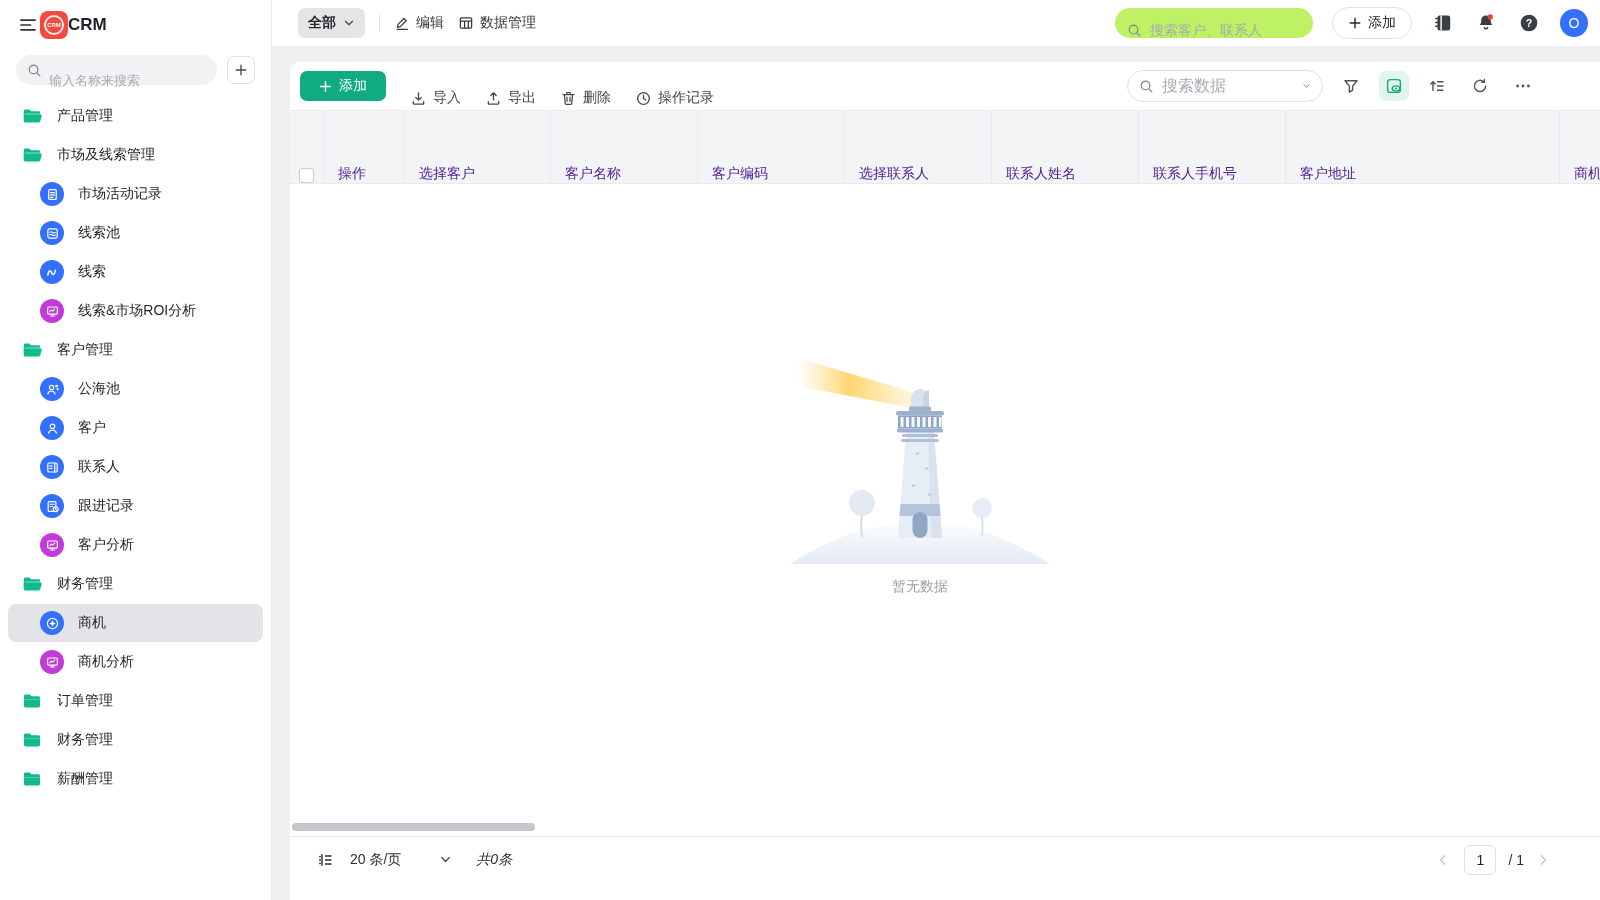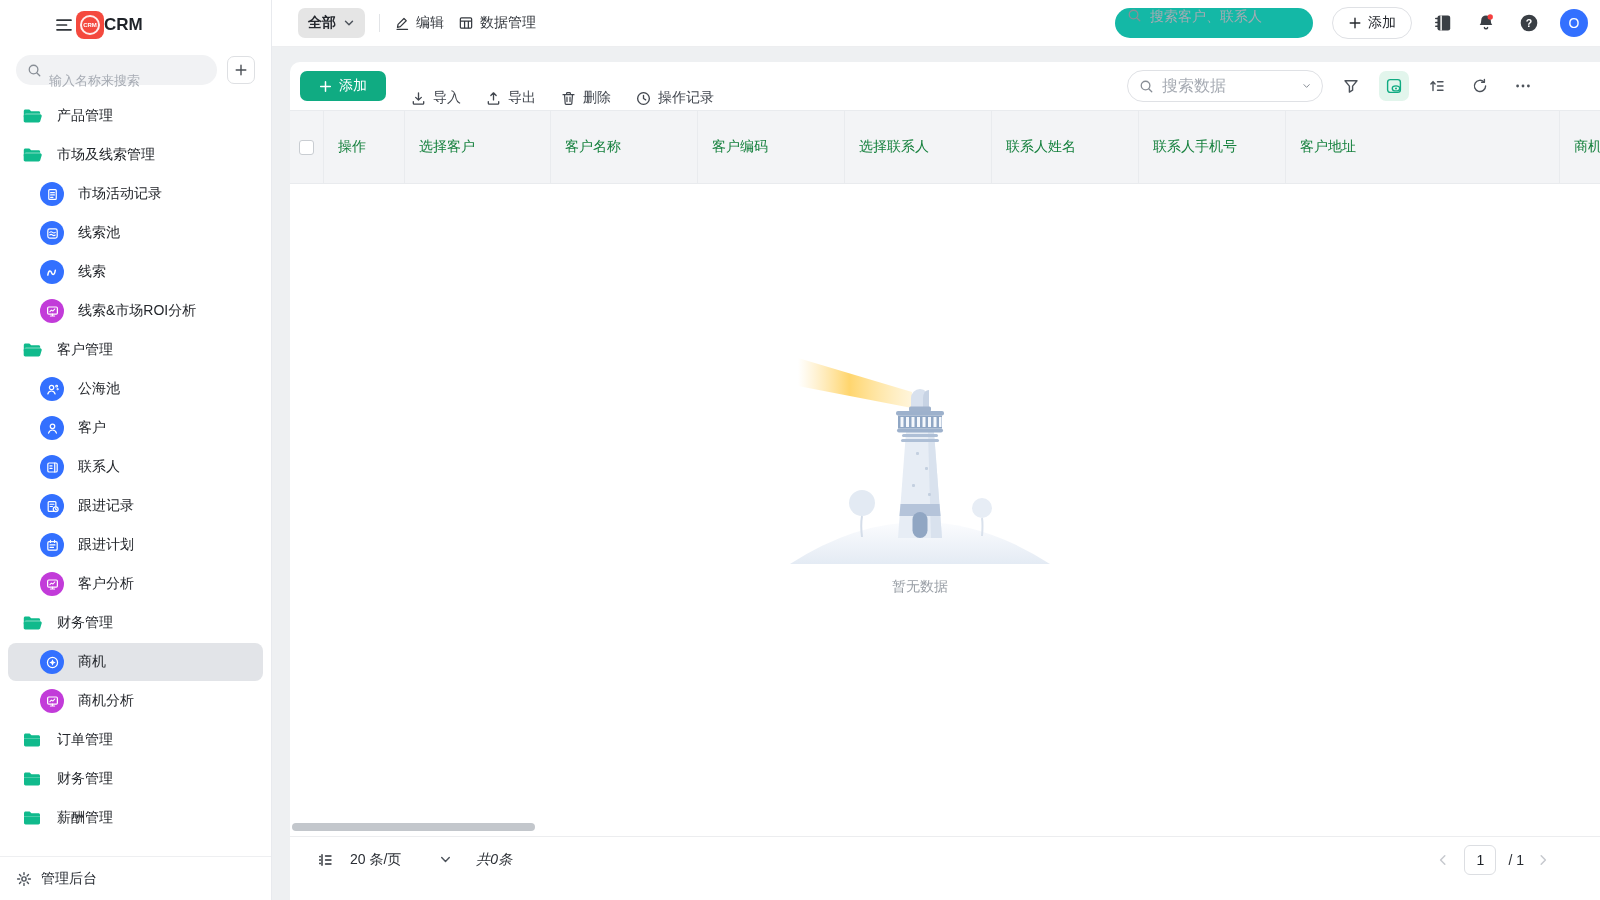--- a/index.html
+++ b/index.html
@@ -3,21 +3,21 @@
 <meta charset="utf-8">
 <style>
   * { margin:0; padding:0; box-sizing:border-box; }
   html,body { width:1600px; height:900px; overflow:hidden; }
   body { font-family:"Liberation Sans","DejaVu Sans",sans-serif; color:#1f2329; background:#eef0f2; font-size:14px; }
   svg { display:block; }
   .app { display:flex; width:1600px; height:900px; }
 
   
   .sidebar { width:272px; flex-shrink:0; background:#fff; border-right:1px solid #e8eaee; display:flex; flex-direction:column; }
-  .sidebar-top { display:flex; align-items:center; padding:11px 16px 9px 16px;margin-left:36px; }
+  .sidebar-top { display:flex; align-items:center; padding:11px 16px 9px 16px; }
   .burger { width:24px; height:24px; display:flex; align-items:center; justify-content:center; cursor:pointer; }
   .logo-sq { width:28px; height:28px; border-radius:8px; background:#f4493e; display:flex; align-items:center; justify-content:center; }
   .logo-ring { width:20px; height:20px; border:2px solid rgba(255,255,255,.9); border-radius:50%; display:flex; align-items:center; justify-content:center; color:#fff; font-size:6px; font-weight:bold; letter-spacing:0; }
   .app-title { font-size:17px; font-weight:bold; color:#1f2329; }
   .sidebar-search-row { display:flex; align-items:center; gap:10px; padding:7px 16px 9px 16px; }
   .search-pill { flex:1; height:30px; background:#f1f2f4; border-radius:15px; display:flex; align-items:center; gap:7px; padding:0 11px; }
   .search-pill input { border:0; outline:0; background:transparent; font-size:13px; color:#1f2329; width:100%; font-family:inherit;margin-top:20px; }
   .search-pill input::placeholder { color:#a6abb3; }
   .plus-btn { width:28px; height:28px; border:1px solid #dee0e3; border-radius:7px; background:#fff; display:flex; align-items:center; justify-content:center; cursor:pointer; }
   .sidebar-nav { flex:1; overflow:hidden; padding:2px 8px; }
@@ -30,42 +30,42 @@
   .sidebar-footer { height:44px; border-top:1px solid #eeeff1; display:flex; align-items:center; gap:9px; padding:0 16px; flex-shrink:0; cursor:pointer; }
   .sidebar-footer span.lbl { font-size:14px; color:#2a2e34; }
 
   
   .main { flex:1; min-width:0; display:flex; flex-direction:column; }
   .topbar { height:47px; flex-shrink:0; background:#fff; border-bottom:1px solid #edeef0; display:flex; align-items:center; padding:0 12px 0 26px; gap:14px; }
   .chip-all { display:flex; align-items:center; gap:7px; height:30px; background:#e5e5e5; border-radius:7px; padding:0 10px; font-weight:bold; font-size:14px; color:#25282e; cursor:pointer; }
   .v-div { width:1px; height:18px; background:#e2e4e7; }
   .tb-btn { display:flex; align-items:center; gap:6px; font-size:14px; color:#34383e; cursor:pointer; }
   .topbar-right { margin-left:auto; display:flex; align-items:center; gap:19px; }
-  .top-search { width:198px; height:30px; background:#14b8a6; border-radius:15px; display:flex; align-items:flex-start; gap:8px; padding:0 12px; }
+  .top-search { width:198px; height:30px; background:#bef264; border-radius:15px; display:flex; align-items:flex-end; gap:8px; padding:0 12px; }
   .top-search input { border:0; outline:0; background:transparent; font-size:14px; width:100%; font-family:inherit; }
   .top-search input::placeholder { color:#a6abb3; }
   .add-pill { height:32px; border:1px solid #dfe1e5; border-radius:16px; background:#fff; display:flex; align-items:center; gap:6px; padding:0 15px; font-size:14px; color:#25282e; cursor:pointer; }
   .ticon { width:24px; height:24px; display:flex; align-items:center; justify-content:center; cursor:pointer; position:relative; }
   .avatar { width:28px; height:28px; border-radius:50%; background:#3370ff; color:#fff; display:flex; align-items:center; justify-content:center; font-size:14px; cursor:pointer; }
 
   .content { flex:1; min-height:0; padding:15px 0 0 18px; display:flex; }
   .panel { flex:1; min-width:0; background:#fff; border-top-left-radius:10px; display:flex; flex-direction:column; }
 
   .panel-toolbar { height:48px; flex-shrink:0; display:flex; align-items:center; padding:0 62px 0 10px; gap:24px; }
   .add-btn { height:30px; background:#10ab82; border:0; border-radius:7px; color:#fff; font-size:14px; display:flex; align-items:center; justify-content:center; gap:7px; padding:0 19px; cursor:pointer; font-family:inherit; }
   .action-btn { display:flex; align-items:center; gap:6px; font-size:14px; color:#41464e; cursor:pointer; background:none; border:0; font-family:inherit;margin-top:24px; }
   .pt-right { margin-left:auto; display:flex; align-items:center; gap:13px; }
   .data-search { width:196px; height:32px; border:1px solid #dfe1e5; border-radius:16px; display:flex; align-items:center; gap:8px; padding:0 11px; background:#fff; }
   .data-search input { border:0; outline:0; background:transparent; font-size:16px; width:100%; font-family:inherit; }
   .data-search input::placeholder { color:#a6abb3; }
   .icon-btn { width:30px; height:30px; display:flex; align-items:center; justify-content:center; cursor:pointer; border-radius:7px; color:#4c525a; }
   .icon-btn.active { background:#e2f5ec; color:#10ab82; }
 
   .table-header { height:74px; flex-shrink:0; display:flex; align-items:center; background:#f3f4f6; border-top:1px solid #e9ebee; border-bottom:1px solid #e9ebee; overflow:hidden; }
-  .th-cell { height:100%; display:flex; align-items:center; padding:0 14px; font-size:14px; color:#15803d; border-right:1px solid #e9ebee; flex-shrink:0; white-space:nowrap; }
+  .th-cell { height:100%; display:flex; align-items:flex-end; padding:0 14px; font-size:14px; color:#4c1d95; border-right:1px solid #e9ebee; flex-shrink:0; white-space:nowrap; }
   .th-check { width:34px; justify-content:center; padding:0; }
   .checkbox { width:15px; height:15px; border:1.5px solid #c9cdd2; border-radius:3px; background:#fff; cursor:pointer; }
 
   .table-body { flex:1; min-height:0; position:relative; background:#fff; }
   .empty { position:absolute; left:630px; top:168px; transform:translateX(-50%); text-align:center; }
   .empty-text { margin-top:14px; color:#999fa6; font-size:14px; }
   .h-scrollbar { position:absolute; left:2px; bottom:5px; width:243px; height:8px; border-radius:4px; background:#c3c7cc; cursor:pointer; }
 
   .panel-footer { height:64px; flex-shrink:0; border-top:1px solid #ecedef; background:#fff; display:flex; align-items:center; padding:0 48px 18px 28px; }
   .pf-left { display:flex; align-items:center; }
@@ -210,29 +210,20 @@
             <svg width="15" height="15" viewBox="0 0 16 16" stroke="#fff" stroke-width="1.3" fill="none" stroke-linecap="round" stroke-linejoin="round">
               <rect x="3.4" y="2.8" width="8.2" height="10.4" rx="1"></rect>
               <path d="M5.5 5.6h4M5.5 8h2.4"></path>
               <circle cx="11.4" cy="10.9" r="2.6" fill="#3370ff"></circle>
               <path d="M11.4 9.8v1.2l.9.5"></path>
             </svg>
           </span>
           <span class="nav-label">跟进记录</span>
         </div>
         <div class="nav-item child">
-          <span class="cicon" style="background: rgb(51, 112, 255);">
-            <svg width="15" height="15" viewBox="0 0 16 16" stroke="#fff" stroke-width="1.3" fill="none" stroke-linecap="round" stroke-linejoin="round">
-              <rect x="3" y="3.8" width="10" height="9.2" rx="1.4"></rect>
-              <path d="M5.8 2.6v2.2M10.2 2.6v2.2M5.4 7.4h5.2M5.4 10h3.6"></path>
-            </svg>
-          </span>
-          <span class="nav-label">跟进计划</span>
-        </div>
-        <div class="nav-item child">
           <span class="cicon" style="background: rgb(194, 59, 217);">
             <svg width="15" height="15" viewBox="0 0 16 16" stroke="#fff" stroke-width="1.3" fill="none" stroke-linecap="round" stroke-linejoin="round">
               <rect x="2.8" y="3.2" width="10.4" height="7.6" rx="1.2"></rect>
               <path d="M5.2 8.2l1.6-1.7 1.5 1 2.2-2.2" stroke-width="1.1"></path>
               <path d="M8 10.8v2M5.8 12.8h4.4"></path>
             </svg>
           </span>
           <span class="nav-label">客户分析</span>
         </div>
         <div class="nav-item top">
@@ -284,29 +275,20 @@
         <div class="nav-item top">
           <span>
             <svg width="20" height="20" viewBox="0 0 20 20">
               <path fill="#10ba8c" d="M2 5c0-.9.7-1.6 1.6-1.6h4l1.9 1.9h6.9c.9 0 1.6.7 1.6 1.6v7.9c0 .9-.7 1.6-1.6 1.6H3.6c-.9 0-1.6-.7-1.6-1.6z"></path>
               <path fill="#ffffff" opacity=".25" d="M2 8h16v1H2z"></path>
             </svg>
           </span>
           <span class="nav-label">薪酬管理</span>
         </div>
       </nav>
-    <div class="sidebar-footer">
-      <span>
-        <svg width="16" height="16" viewBox="0 0 16 16" stroke="#4c525a" stroke-width="1.4" fill="none" stroke-linecap="round">
-            <circle cx="8" cy="8" r="2.1"></circle>
-            <path d="M8 1.6v2M8 12.4v2M1.6 8h2M12.4 8h2M3.5 3.5l1.4 1.4M11.1 11.1l1.4 1.4M12.5 3.5l-1.4 1.4M4.9 11.1l-1.4 1.4"></path>
-          </svg>
-      </span>
-      <span class="lbl">管理后台</span>
-    </div>
   </aside>
 
   <div class="main">
 
     <header class="topbar">
       <div class="chip-all">
         <span>全部</span>
         <svg width="12" height="12" viewBox="0 0 12 12">
             <path d="M2.5 4.2L6 7.8l3.5-3.6" stroke="#4c525a" stroke-width="1.4" fill="none" stroke-linecap="round" stroke-linejoin="round"></path>
           </svg>

